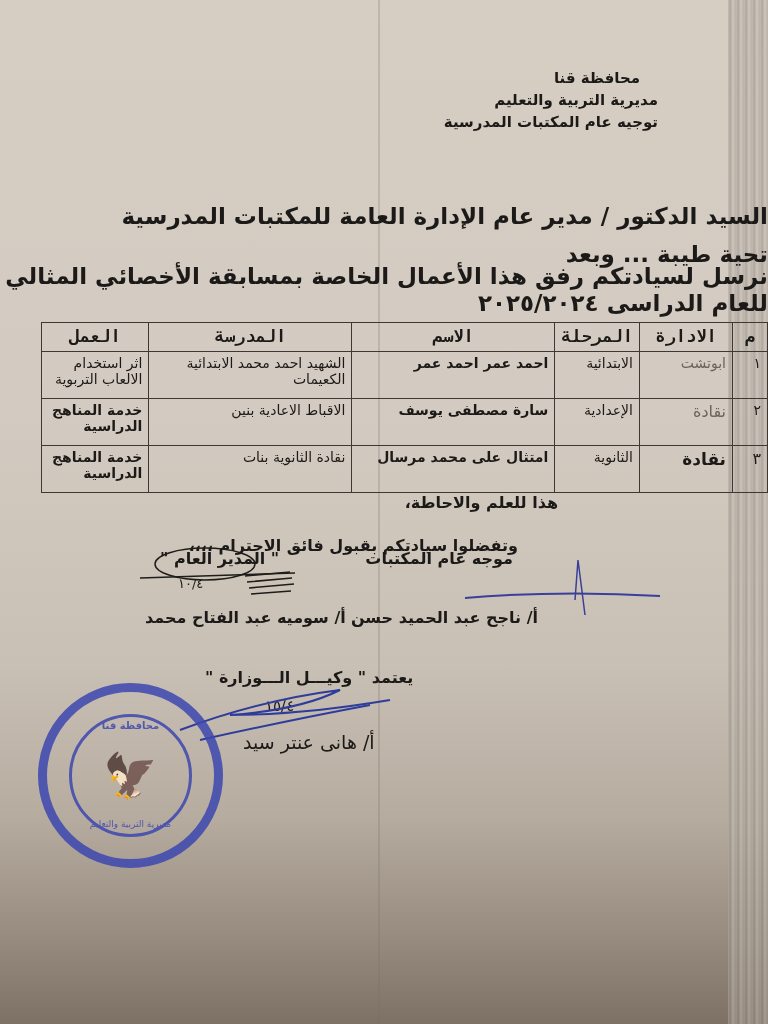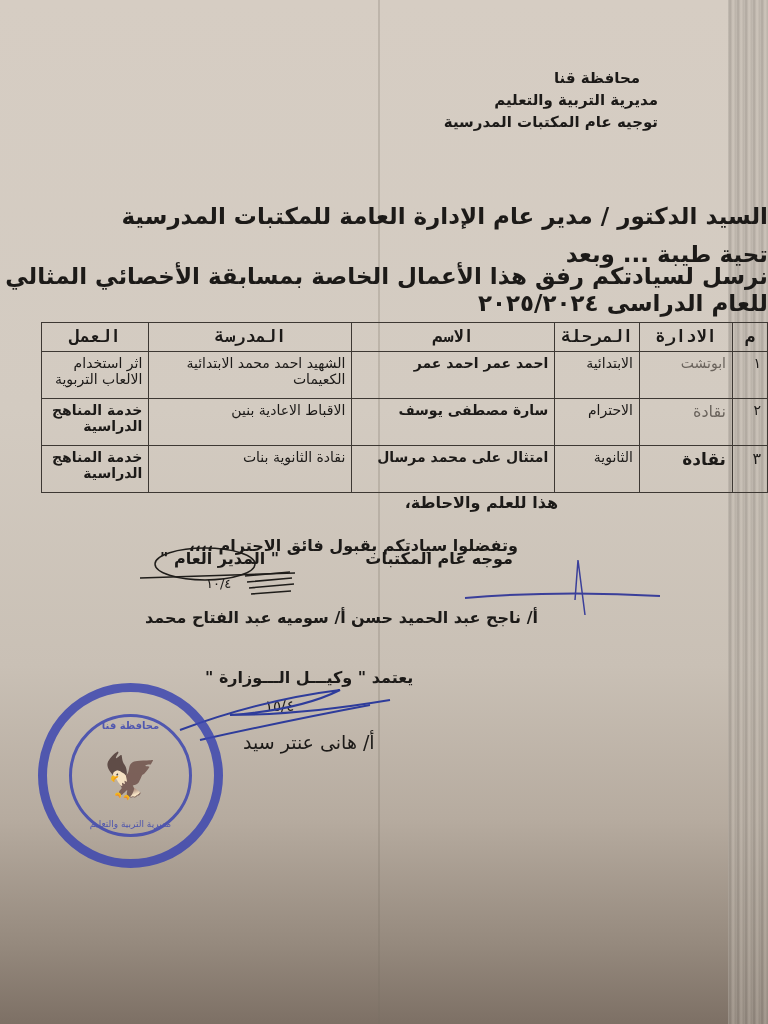--- a/index.html
+++ b/index.html
@@ -60,21 +60,21 @@
       <td>١</td>
       <td style="color:#6b645d;">ابوتشت</td>
       <td>الابتدائية</td>
       <td class="bold">احمد عمر احمد عمر</td>
       <td>الشهيد احمد محمد الابتدائية الكعيمات</td>
       <td>اثر استخدام الالعاب التربوية</td>
     </tr>
     <tr>
       <td>٢</td>
       <td style="color:#6b645d;font-size:16px;">نقادة</td>
-      <td>الاحترام</td>
+      <td>الإعدادية</td>
       <td class="bold">سارة مصطفى يوسف</td>
       <td>الاقباط الاعادية بنين</td>
       <td class="bold">خدمة المناهج الدراسية</td>
     </tr>
     <tr>
       <td style="font-size:16px;">٣</td>
       <td style="font-size:17px;font-weight:bold;">نقادة</td>
       <td>الثانوية</td>
       <td class="bold">امتثال على محمد مرسال</td>
       <td>نقادة الثانوية بنات</td>
@@ -83,21 +83,21 @@
   </tbody>
 </table>
 
 <div class="abs sig" style="right:210px;top:493px;">هذا للعلم والاحاطة،</div>
 <div class="abs sig" style="right:250px;top:536px;">وتفضلوا سيادتكم بقبول فائق الاحترام ،،،،</div>
 
 <div class="abs sig" style="right:255px;top:549px;">موجه عام المكتبات</div>
 <div class="abs sig" style="right:230px;top:608px;">أ/ ناجح عبد الحميد حسن</div>
 
 <div class="abs sig" style="left:160px;top:549px;">" المدير العام "</div>
-<div class="abs" style="left:178px;top:576px;font-size:13px;margin-left:28px;">١٠/٤</div>
+<div class="abs" style="left:178px;top:576px;font-size:13px;">١٠/٤</div>
 <div class="abs sig" style="left:145px;top:608px;">أ/ سوميه عبد الفتاح محمد</div>
 
 <div class="abs sig" style="left:205px;top:668px;">يعتمد " وكيـــل الـــوزارة "</div>
 <div class="abs" style="left:265px;top:697px;font-size:15px;">١٥/٤</div>
 <div class="abs" style="left:215px;top:731px;font-size:19px;margin-left:28px;">أ/ هانى عنتر سيد</div>
 
 <svg class="scribble" style="left:0;top:540px;" width="768" height="240">
   <ellipse cx="205" cy="24" rx="50" ry="16" fill="none" stroke="#1f1d1a" stroke-width="1.5"></ellipse>
   <line x1="140" y1="38" x2="295" y2="33" stroke="#1f1d1a" stroke-width="1.5"></line>
   <path d="M245 36 l45 -4 M247 42 l45 -4 M249 48 l45 -4 M251 54 l40 -3" stroke="#1f1d1a" stroke-width="1.5"></path>

